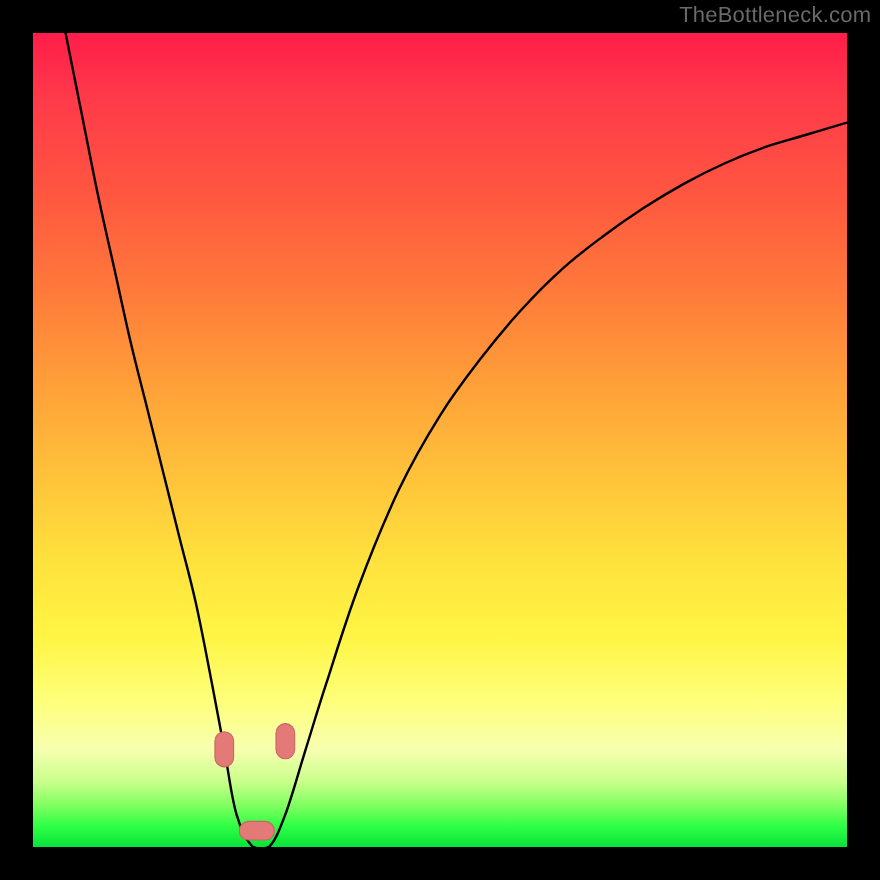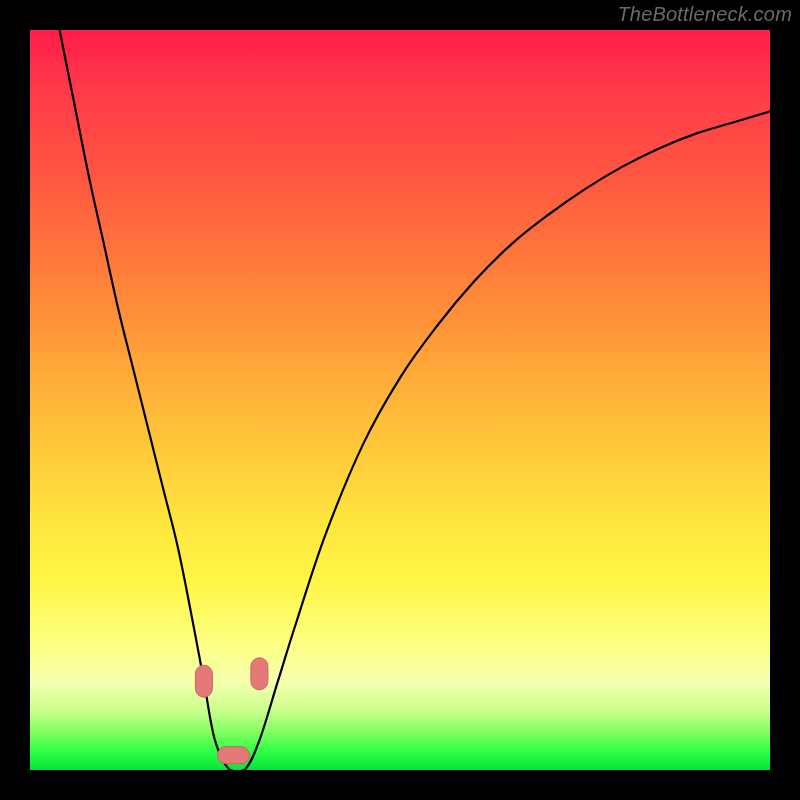--- a/index.html
+++ b/index.html
@@ -9,21 +9,20 @@
     height: 800px;
     background: #000;
     overflow: hidden;
     font-family: Arial, Helvetica, sans-serif;
   }
   .stage {
     position: relative;
     width: 800px;
     height: 800px;
     background: #000;
-    font-style: italic;
   }
   .plot {
     position: absolute;
     left: 30px;
     top: 30px;
     width: 740px;
     height: 740px;
     overflow: hidden;
   }
   .gradient {

